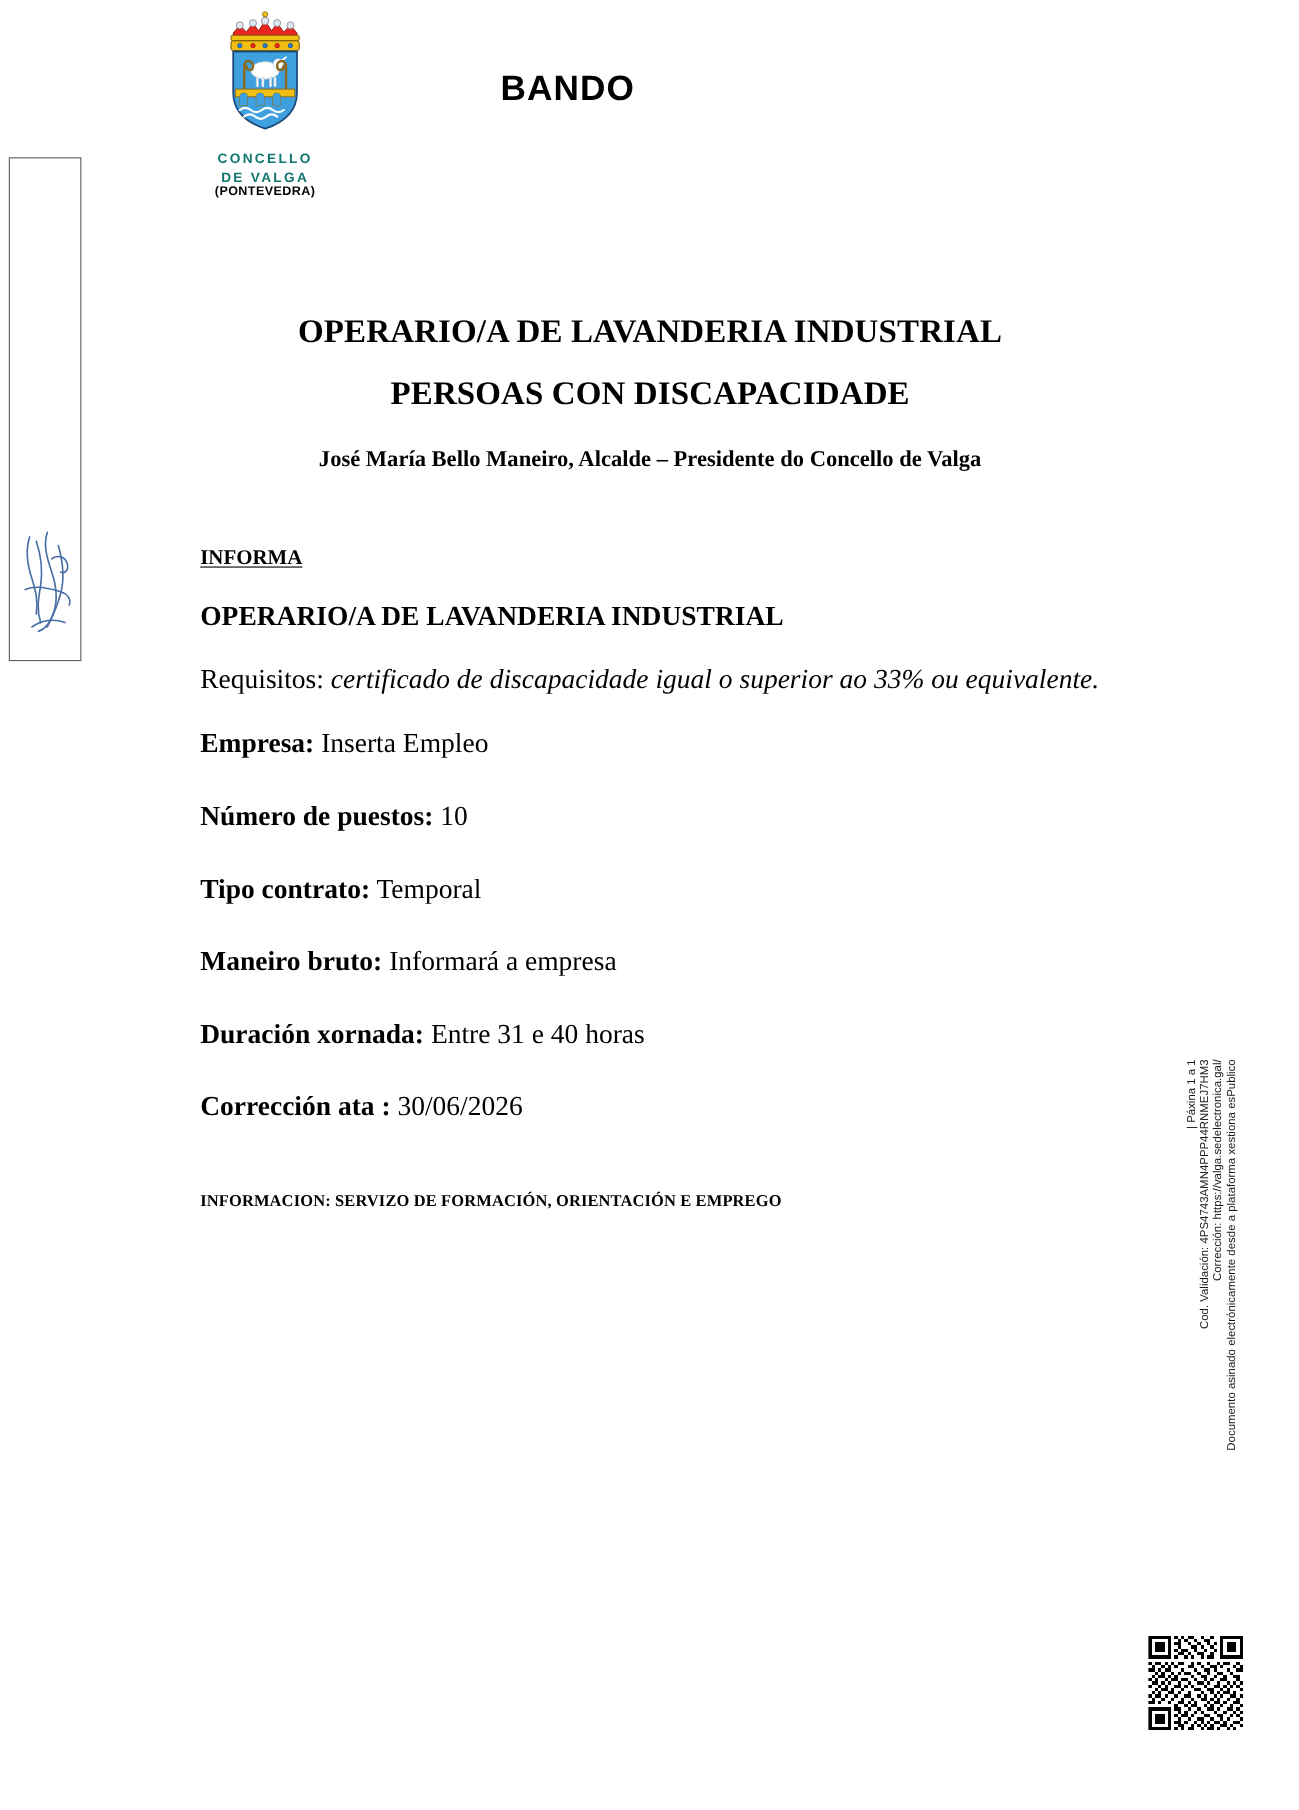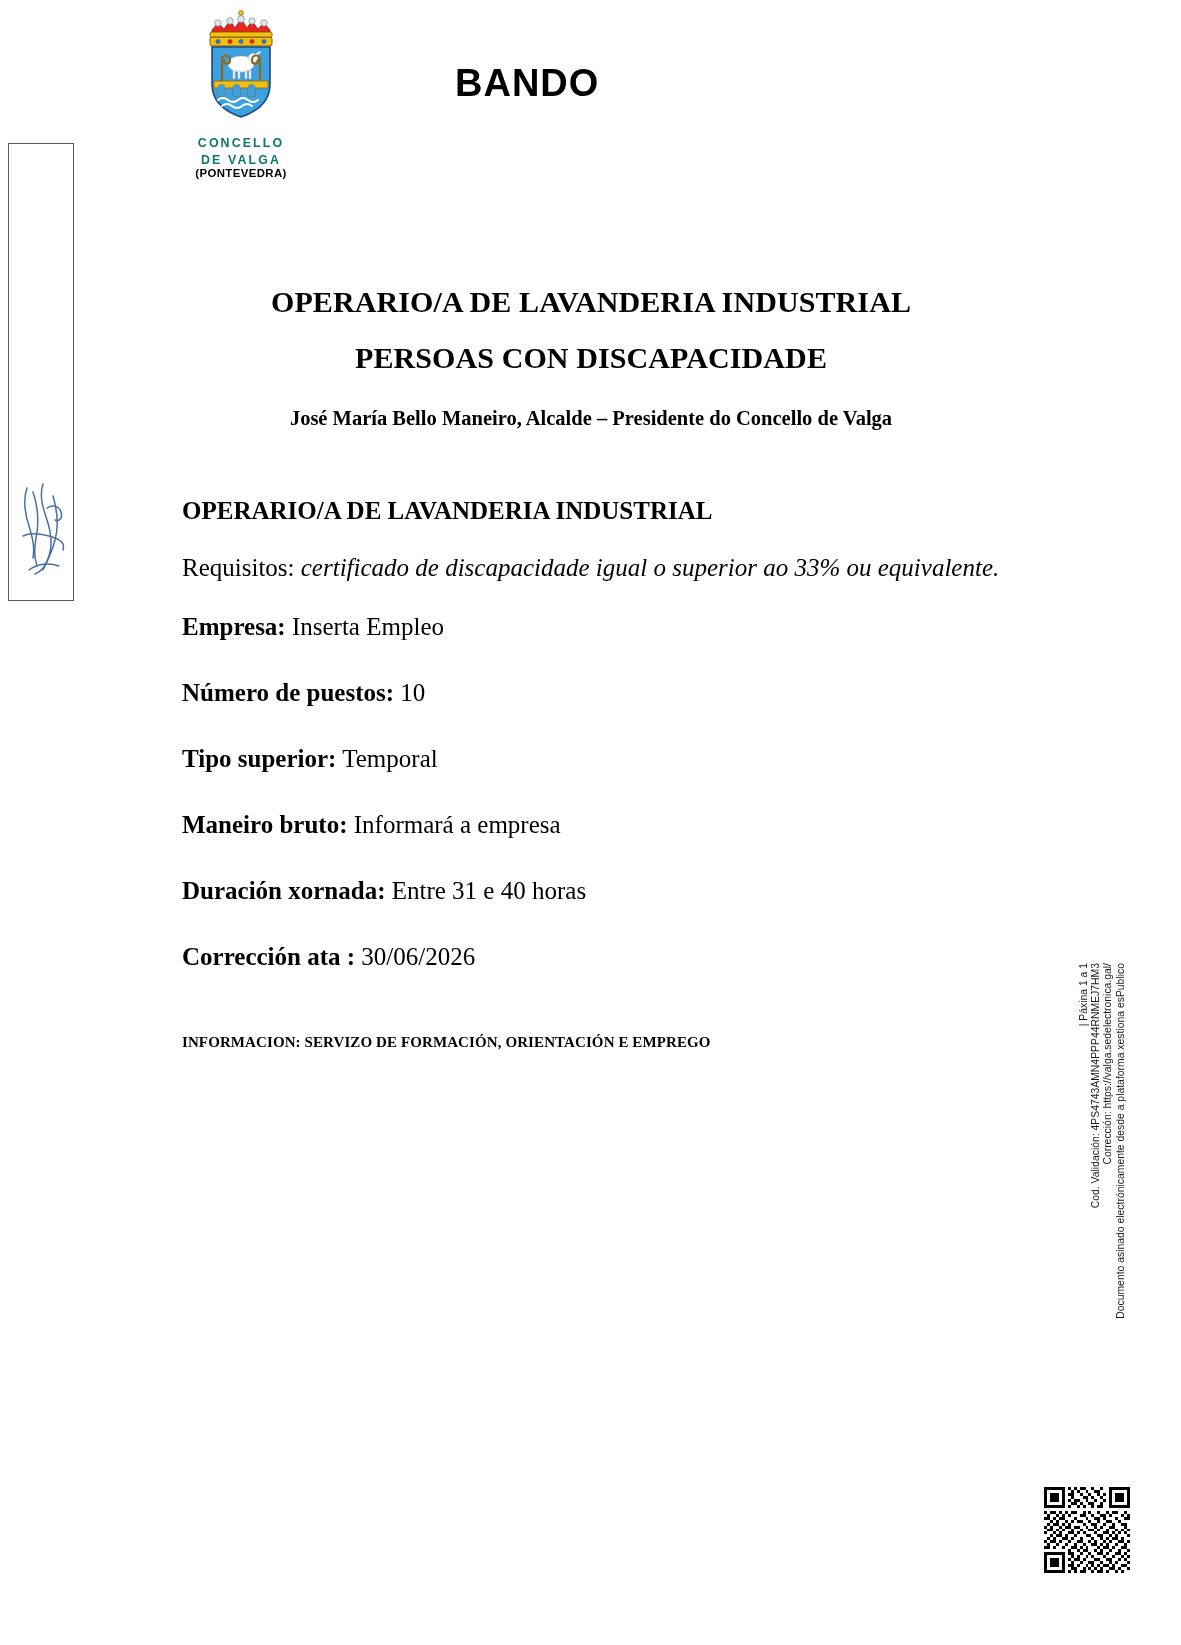--- a/index.html
+++ b/index.html
@@ -107,21 +107,21 @@
     letter-spacing: 0.4px;
     line-height: 13px;
     color: #000;
   }
   .bando-title {
     position: absolute;
     left: 455px;
     top: 62px;
     font-family: "Liberation Sans", sans-serif;
     font-weight: bold;
-    font-size: 38px;
+    font-size: 32px;
     letter-spacing: 1px;
     color: #000;
   }
 
   
   .doc-body {
     position: absolute;
     left: 138px;
     top: 285px;
     width: 818px;
@@ -518,30 +518,31 @@
   <div class="crest-prov">(PONTEVEDRA)</div>
 </div>
 
 <div class="bando-title">BANDO</div>
 
 <div class="doc-body">
   <div class="h-center h-line1">OPERARIO/A DE LAVANDERIA INDUSTRIAL</div>
   <div class="h-center h-line2">PERSOAS CON DISCAPACIDADE</div>
   <div class="subtitle">José María Bello Maneiro, Alcalde – Presidente do Concello de Valga</div>
 
+  <div class="informa">INFORMA</div>
   <div class="job-heading">OPERARIO/A DE LAVANDERIA INDUSTRIAL</div>
 
   <div class="requisitos">
     <span>Requisitos:</span>
     <em>certificado de discapacidade igual o superior ao 33% ou equivalente.</em>
   </div>
 
   <div id="fields-container">
       <div class="field-row"><span class="fl">Empresa:</span> <span class="fv">Inserta Empleo</span></div>
       <div class="field-row"><span class="fl">Número de puestos:</span> <span class="fv">10</span></div>
-      <div class="field-row"><span class="fl">Tipo superior:</span> <span class="fv">Temporal</span></div>
+      <div class="field-row"><span class="fl">Tipo contrato:</span> <span class="fv">Temporal</span></div>
       <div class="field-row"><span class="fl">Maneiro bruto:</span> <span class="fv">Informará a empresa</span></div>
       <div class="field-row"><span class="fl">Duración xornada:</span> <span class="fv">Entre 31 e 40 horas</span></div>
       <div class="field-row"><span class="fl">Corrección ata :</span> <span class="fv">30/06/2026</span></div>
     </div>
 
   <div class="info-footer">INFORMACION: SERVIZO DE FORMACIÓN, ORIENTACIÓN E EMPREGO</div>
 </div>
 
 </body></html>

